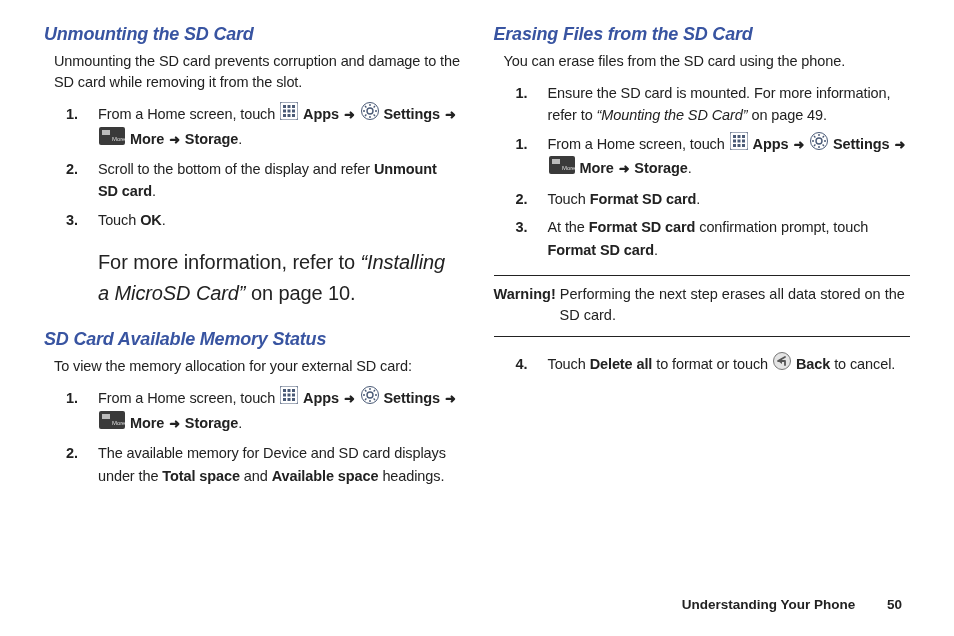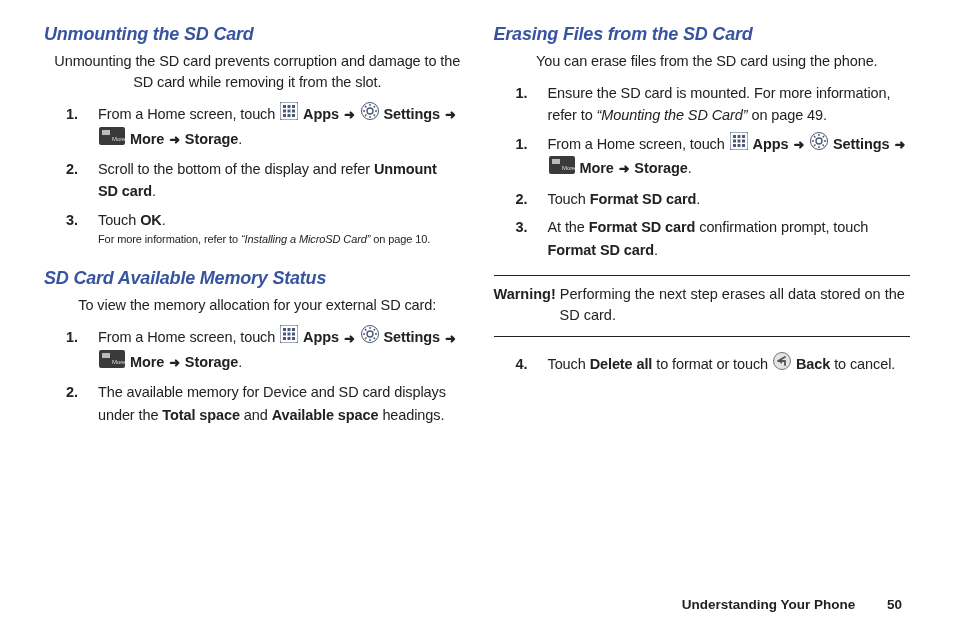--- a/index.html
+++ b/index.html
@@ -28,21 +28,20 @@
       font-size: 18px;
       margin-bottom: 6px;
       letter-spacing: -0.2px;
     }
     .intro {
       font-size: 14.5px;
       line-height: 1.45;
       color: #222;
       margin: 0 0 10px 10px;
       letter-spacing: -0.1px;
-      text-align: center;
     }
     ol.steps {
       list-style: none;
       margin-left: 22px;
     }
     ol.steps > li {
       position: relative;
       padding-left: 32px;
       font-size: 14.5px;
       line-height: 1.55;
@@ -59,23 +58,23 @@
     .ital { font-style: italic; }
     .arrow { font-weight: bold; font-size: 13px; margin: 0 1px; }
     .icon {
       display: inline-block;
       vertical-align: middle;
       position: relative;
       top: -1px;
       margin: 0 1px;
     }
     .subpara {
-      font-size: 11px;
+      font-size: 20px;
       line-height: 1.55;
-      margin-top: 0;
+      margin-top: 16px;
     }
     .warning-block {
       border-top: 1.5px solid #222;
       border-bottom: 1.5px solid #222;
       padding: 8px 0 10px 0;
       margin: 14px 0 16px 0;
       font-size: 14.5px;
       line-height: 1.45;
     }
     .warning-block .hang {

